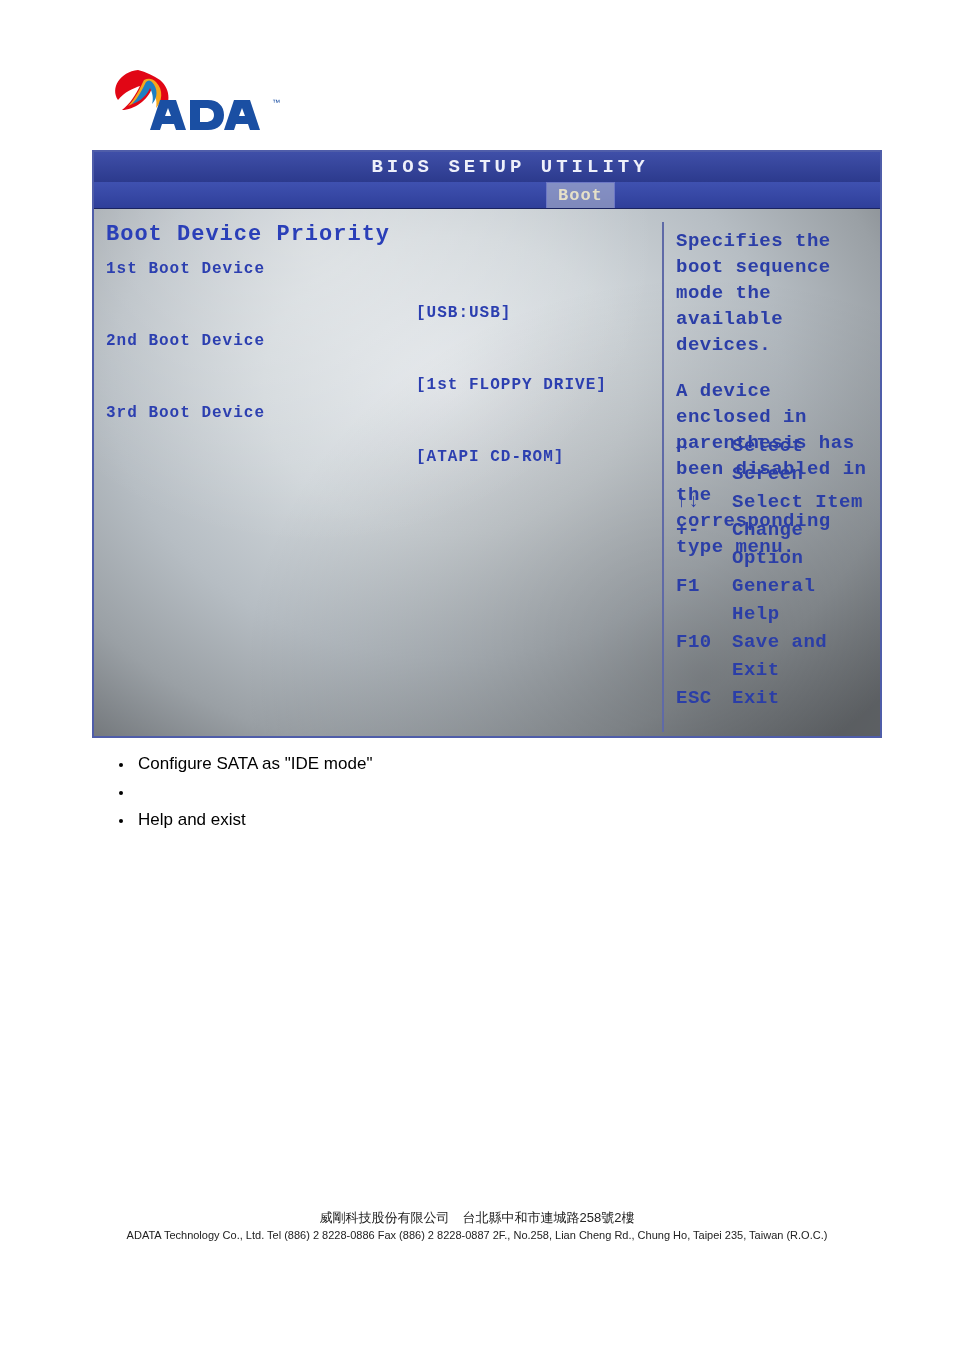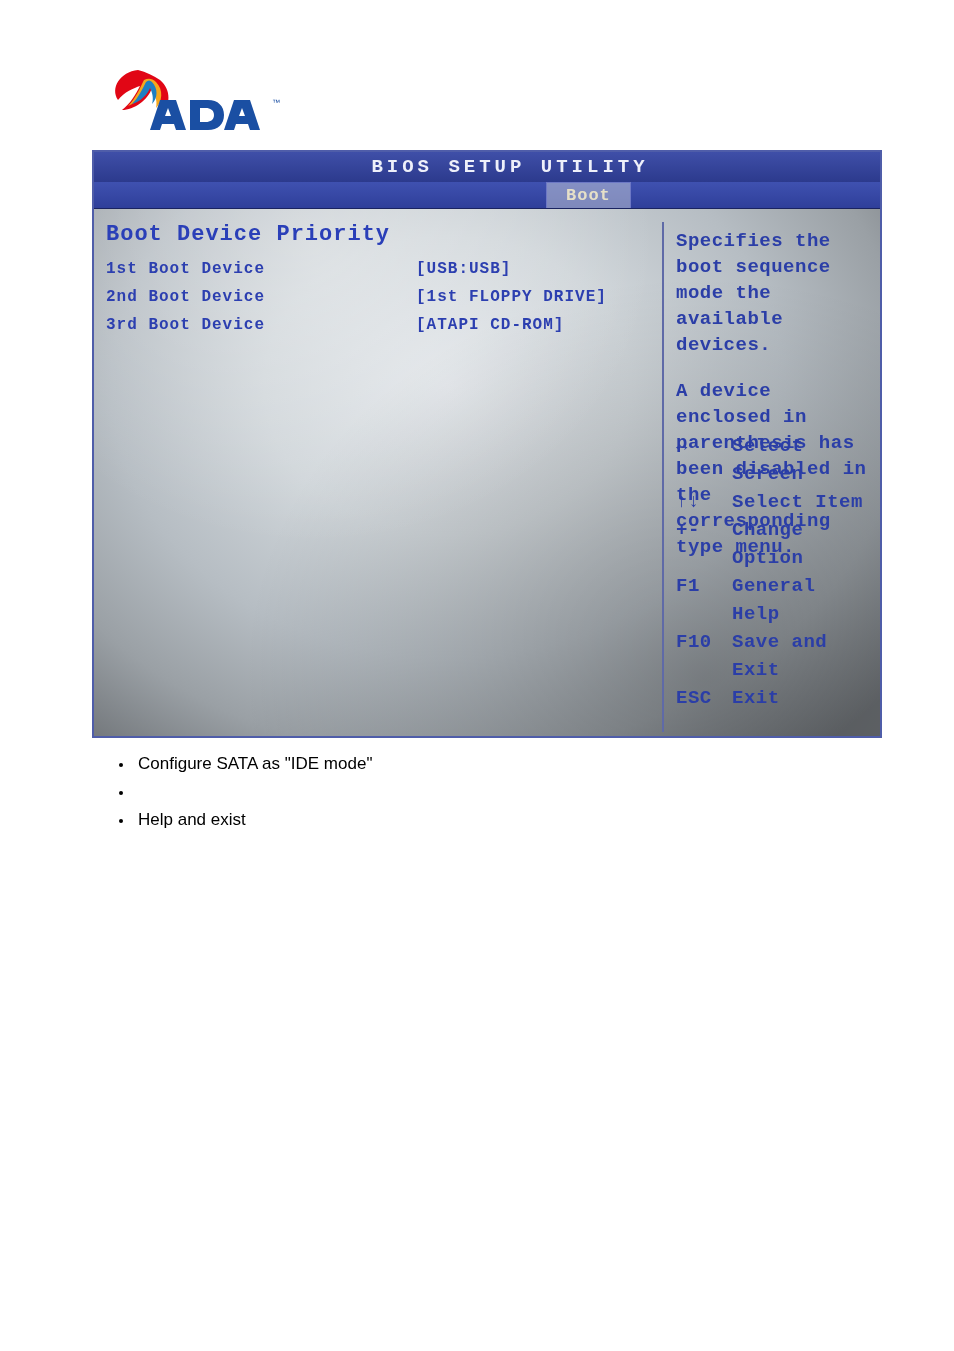--- a/index.html
+++ b/index.html
@@ -70,21 +70,21 @@
     left: 0; right: 0; top: 30px;
     height: 26px;
     background: linear-gradient(#3f51b0, #2f3f9a);
     border-bottom: 1px solid #1a2360;
   }
   .bios-tab {
     position: absolute;
     top: 0;
     height: 26px;
     line-height: 26px;
-    padding: 0 19px;
+    padding: 0 11px;
     color: #e6e0c8;
     font-size: 17px;
     letter-spacing: 1px;
     font-weight: bold;
     background: rgba(180,186,210,0.6);
     border: 1px solid #6d78c5;
     border-bottom: none;
     box-sizing: border-box;
   }
   .bios-body {
@@ -110,20 +110,21 @@
     font-size: 16px;
     letter-spacing: 1px;
     line-height: 28px;
     font-weight: bold;
   }
   .boot-label {
     width: 310px;
   }
   .boot-value {
     flex: 1;
+    margin-top: 44px;
   }
   .right-panel {
     position: absolute;
     left: 568px; right: 4px; top: 14px; bottom: 4px;
     border-left: 2px solid #5f6aa7;
     padding: 6px 6px 6px 12px;
     color: #2b3ea7;
     font-size: 19px;
     line-height: 26px;
     letter-spacing: 0.5px;
@@ -260,14 +261,18 @@
 
     </div>
   </div>
 
   <ul class="bullets">
     <li>Configure SATA as "IDE mode"</li>
     <li></li>
     <li>Help and exist</li>
   </ul>
 
+  <div class="footer">
+    <div class="line1">威剛科技股份有限公司　台北縣中和市連城路258號2樓</div>
+    <div class="line2">ADATA Technology Co., Ltd.   Tel (886) 2 8228-0886  Fax (886) 2 8228-0887   2F., No.258, Lian Cheng Rd., Chung Ho, Taipei 235, Taiwan (R.O.C.)</div>
+  </div>
 
 </div>
 
 </body></html>

